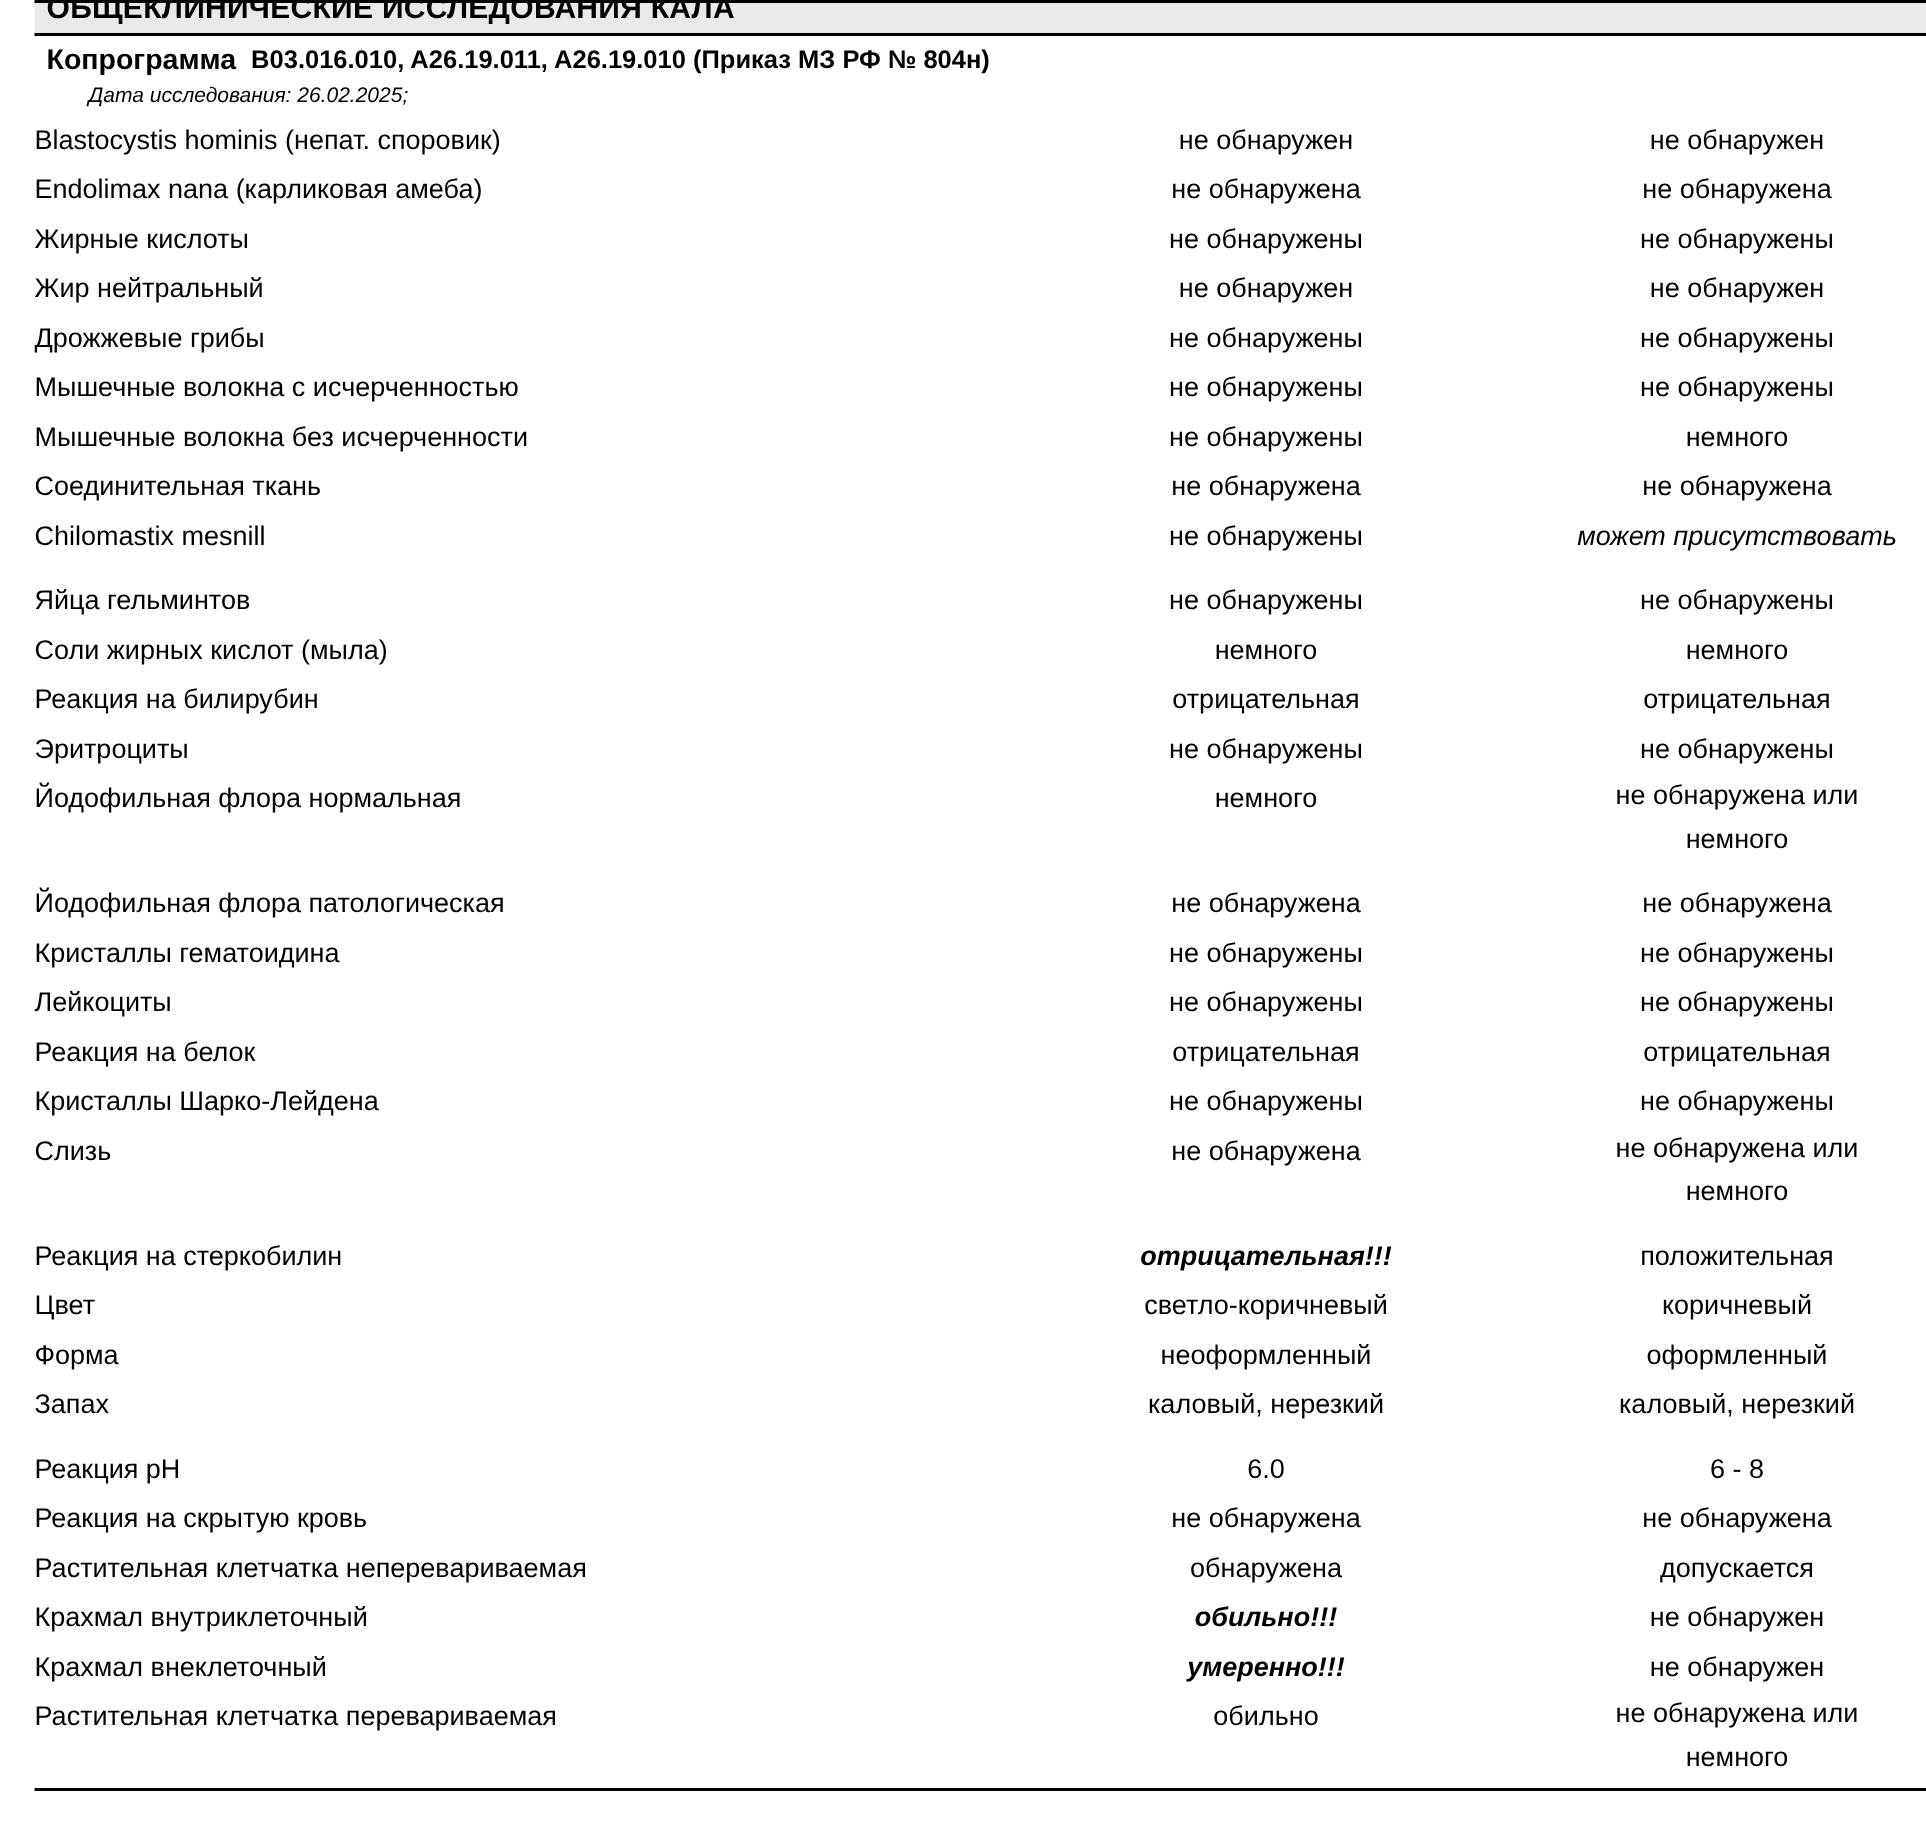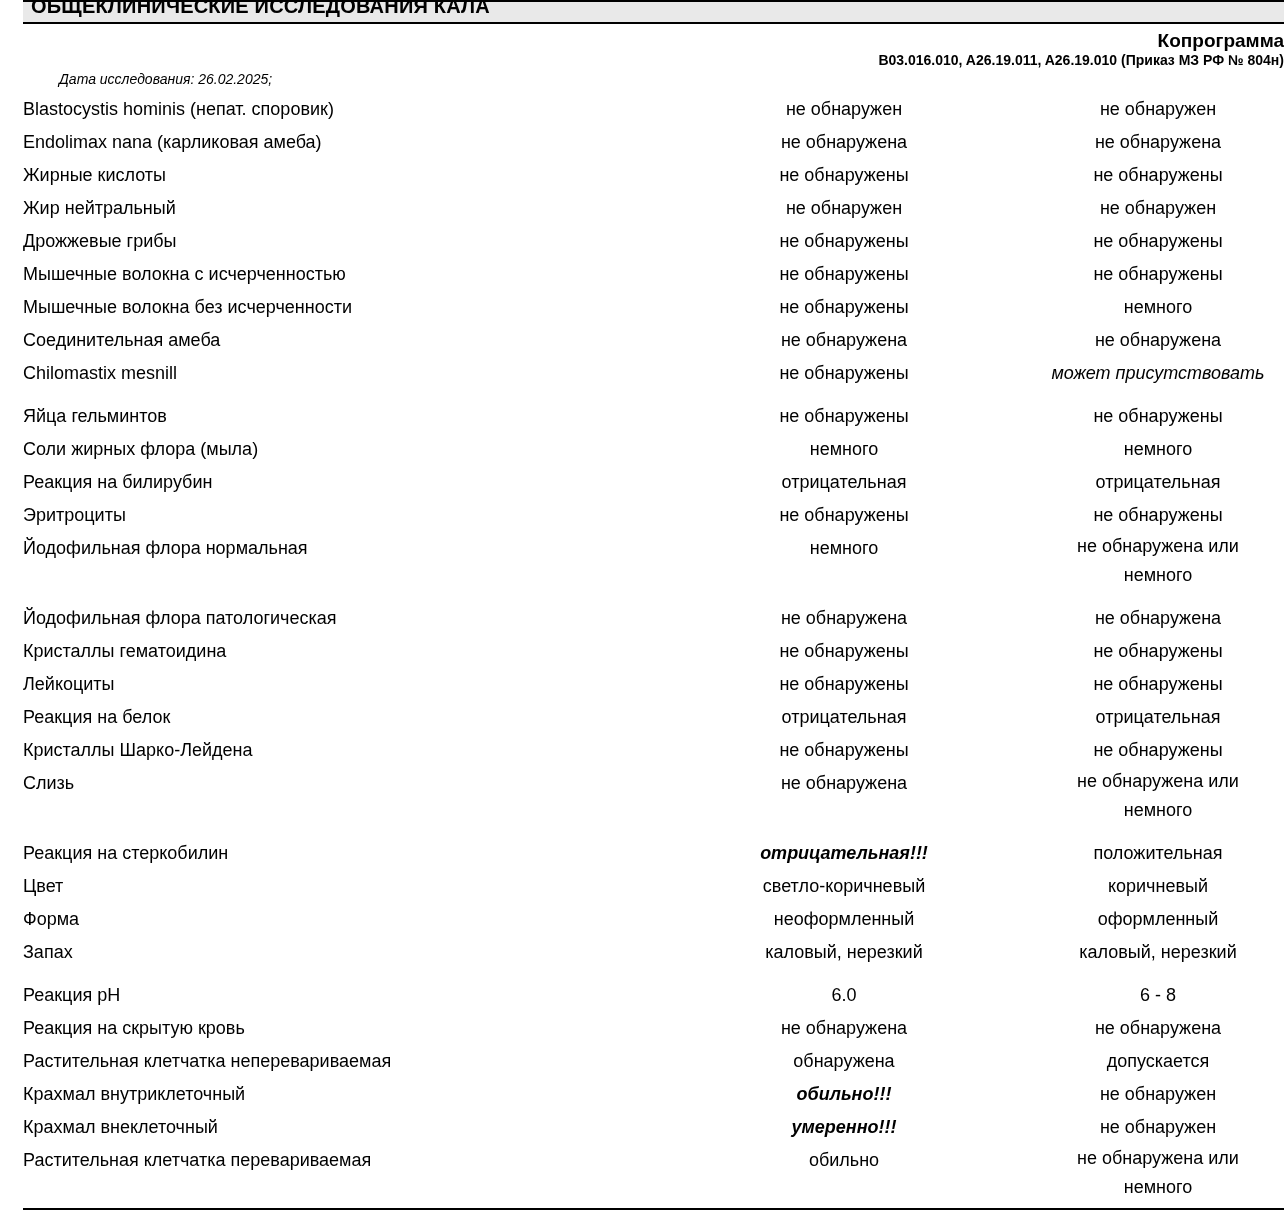--- a/index.html
+++ b/index.html
@@ -38,30 +38,29 @@
     font-weight: bold;
     letter-spacing: 0.2px;
     line-height: 20px;
     position: relative;
     top: -6px;
   }
 
   
   .test-title-row {
     display: flex;
-    align-items: flex-end;
+    align-items: flex-start;
     padding: 6px 0 0 8px;
-    flex-direction: column;
   }
   .test-title-row .test-name {
     font-size: 19px;
     font-weight: bold;
   }
   .test-title-row .test-codes {
-    font-size: 14px;
+    font-size: 17px;
     font-weight: bold;
     margin-left: 10px;
   }
   .test-date {
     font-size: 14px;
     font-style: italic;
     padding: 3px 0 0 36px;
   }
 
   
@@ -152,39 +151,39 @@
           <td class="col-name">Мышечные волокна с исчерченностью</td>
           <td class="col-value"><span class="">не обнаружены</span></td>
           <td class="col-ref"><span class="">не обнаружены</span></td>
         </tr>
         <tr>
           <td class="col-name">Мышечные волокна без исчерченности</td>
           <td class="col-value"><span class="">не обнаружены</span></td>
           <td class="col-ref"><span class="">немного</span></td>
         </tr>
         <tr>
-          <td class="col-name">Соединительная амеба</td>
+          <td class="col-name">Соединительная ткань</td>
           <td class="col-value"><span class="">не обнаружена</span></td>
           <td class="col-ref"><span class="">не обнаружена</span></td>
         </tr>
         <tr>
           <td class="col-name">Chilomastix mesnill</td>
           <td class="col-value"><span class="wrap " style="max-width: 190px;">не обнаружены</span></td>
           <td class="col-ref"><span class="wrap" style="max-width: 215px; font-style: italic;">может присутствовать</span></td>
         </tr>
         <tr class="spacer-row">
           <td colspan="3"></td>
         </tr>
         <tr>
           <td class="col-name">Яйца гельминтов</td>
           <td class="col-value"><span class="">не обнаружены</span></td>
           <td class="col-ref"><span class="">не обнаружены</span></td>
         </tr>
         <tr>
-          <td class="col-name">Соли жирных флора (мыла)</td>
+          <td class="col-name">Соли жирных кислот (мыла)</td>
           <td class="col-value"><span class="">немного</span></td>
           <td class="col-ref"><span class="">немного</span></td>
         </tr>
         <tr>
           <td class="col-name">Реакция на билирубин</td>
           <td class="col-value"><span class="">отрицательная</span></td>
           <td class="col-ref"><span class="">отрицательная</span></td>
         </tr>
         <tr>
           <td class="col-name">Эритроциты</td>

